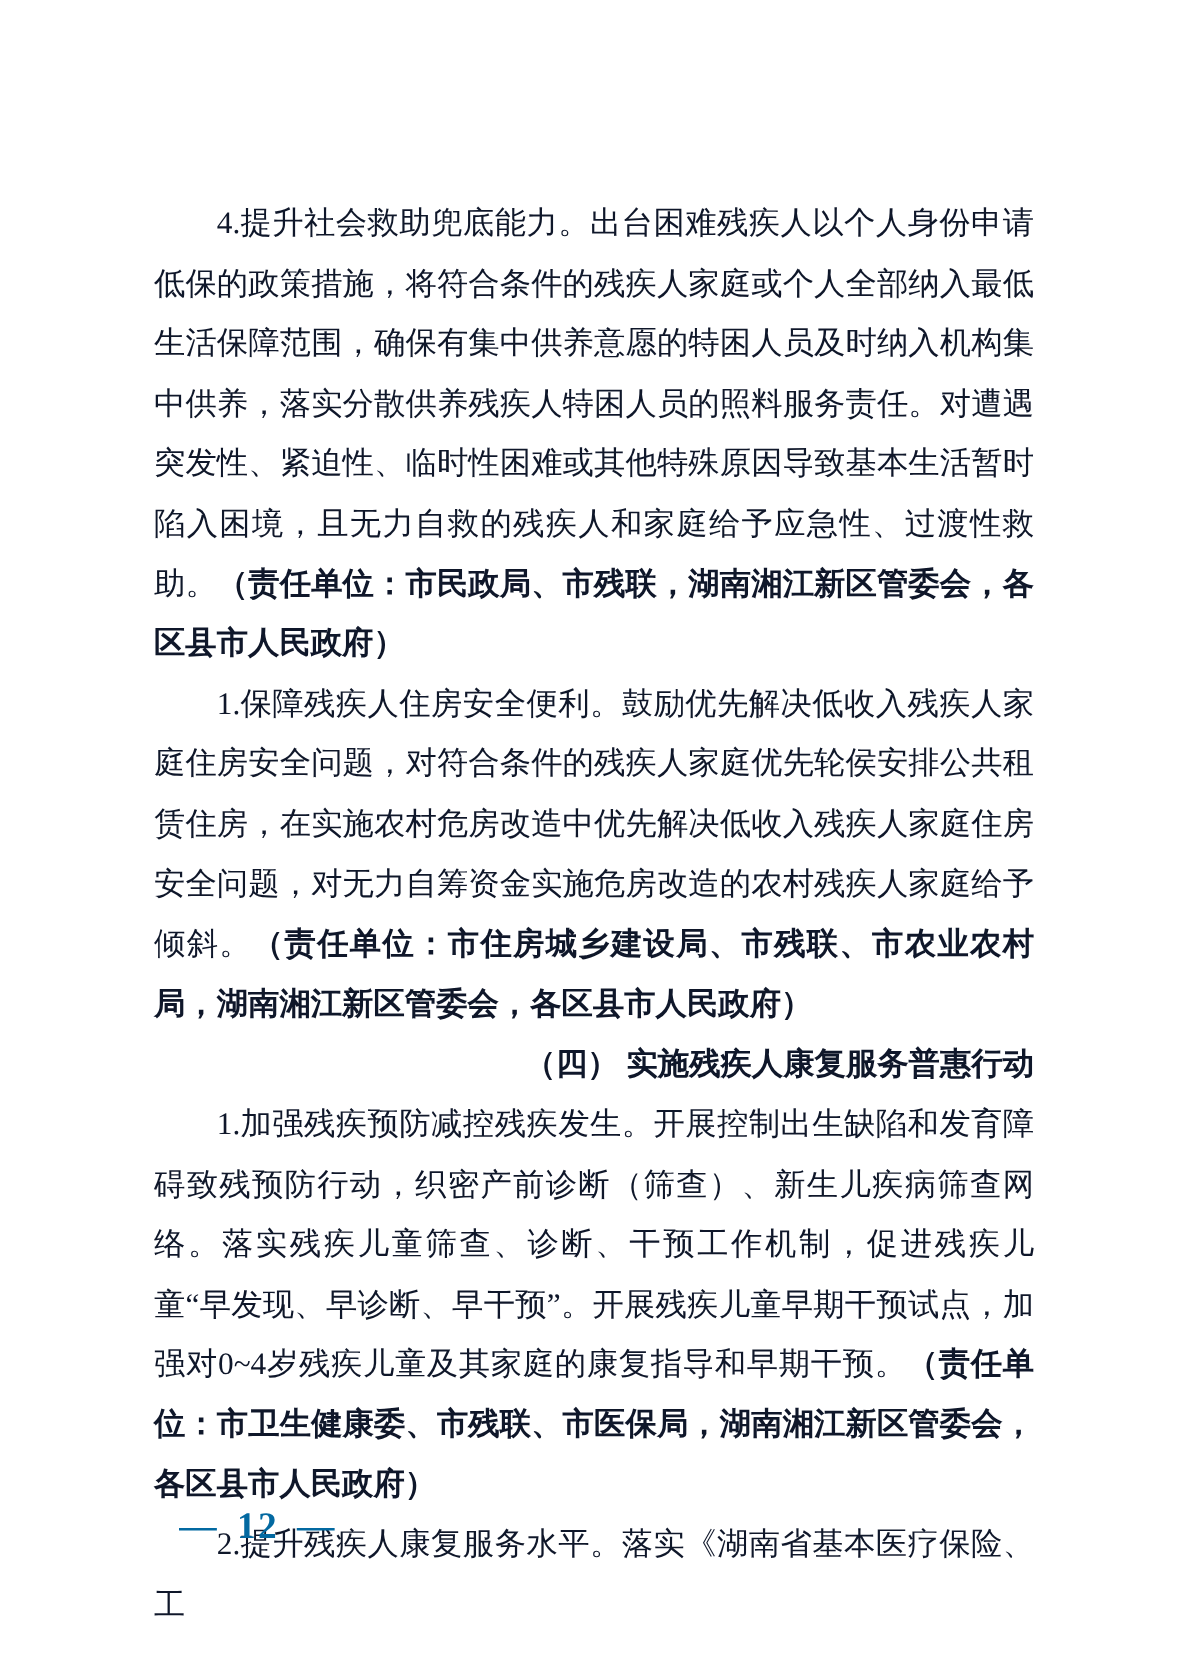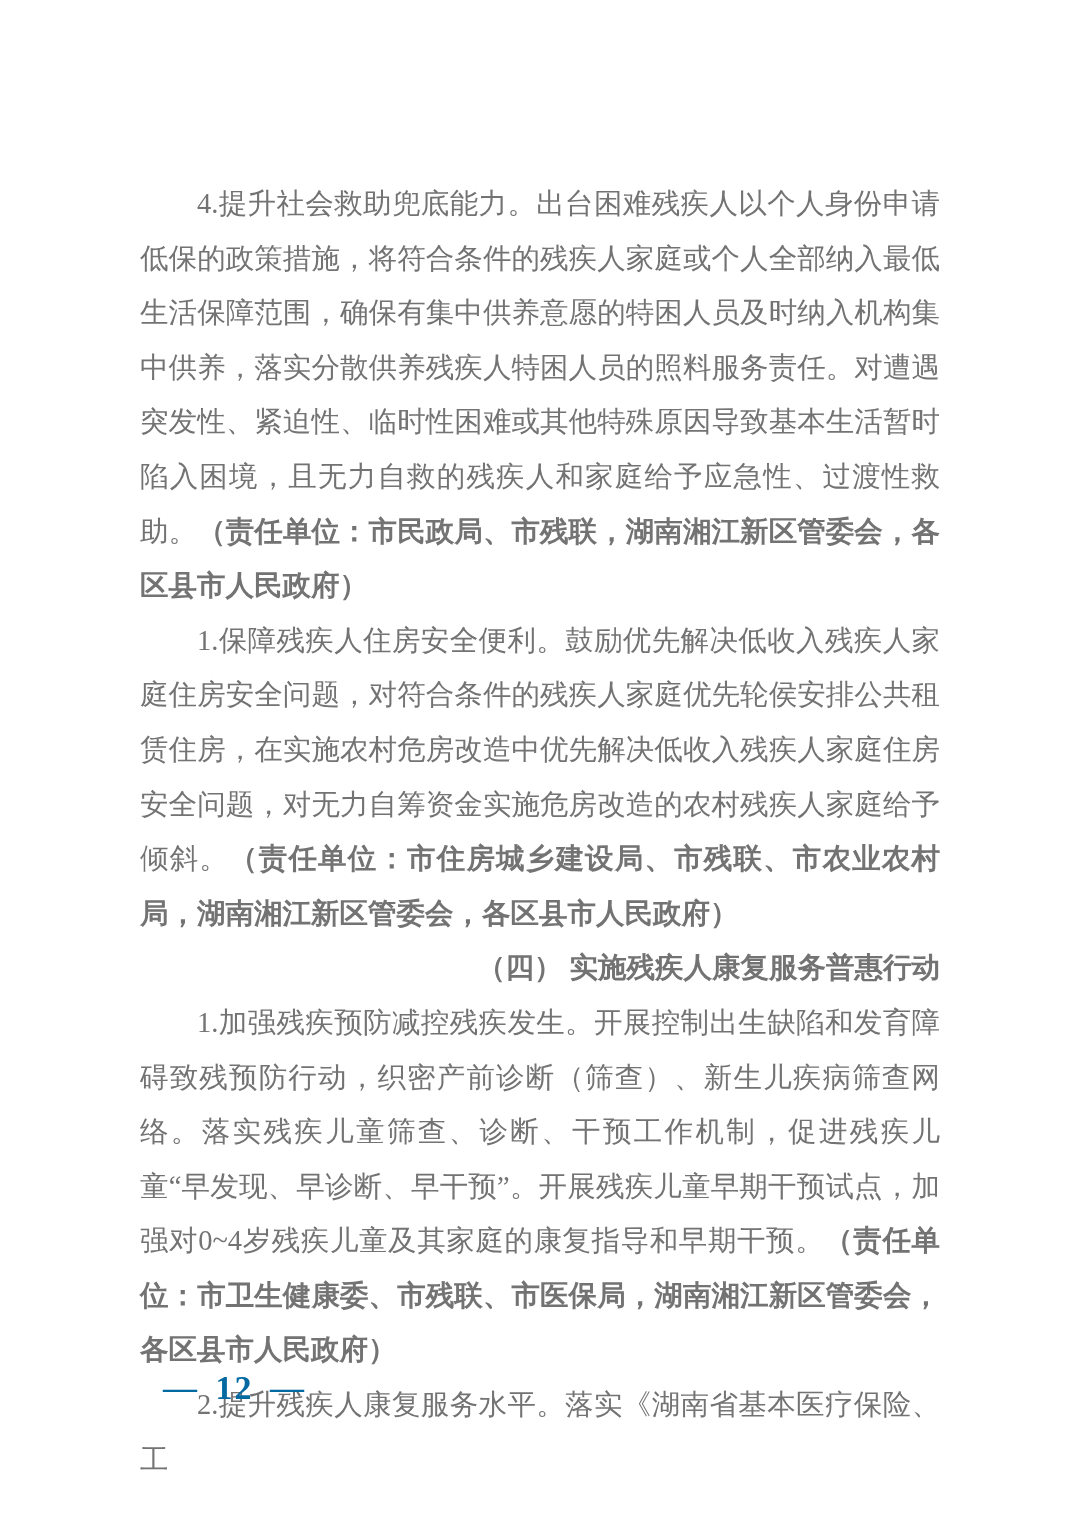--- a/index.html
+++ b/index.html
@@ -13,21 +13,21 @@
     height: 1520px;
     background: #ffffff;
     overflow: hidden;
     font-family: "Liberation Serif", "DejaVu Serif", serif;
   }
   .doc-body {
     position: absolute;
     left: 140px;
     top: 177px;
     width: 800px;
-    color: #737373;
+    color: #0f172a;
     font-size: 28.5px;
     line-height: 54.6px;
     text-align: justify;
   }
   .doc-body p {
     margin: 0;
     padding: 0;
     text-indent: 2em;
   }
   .doc-body p.heading {

